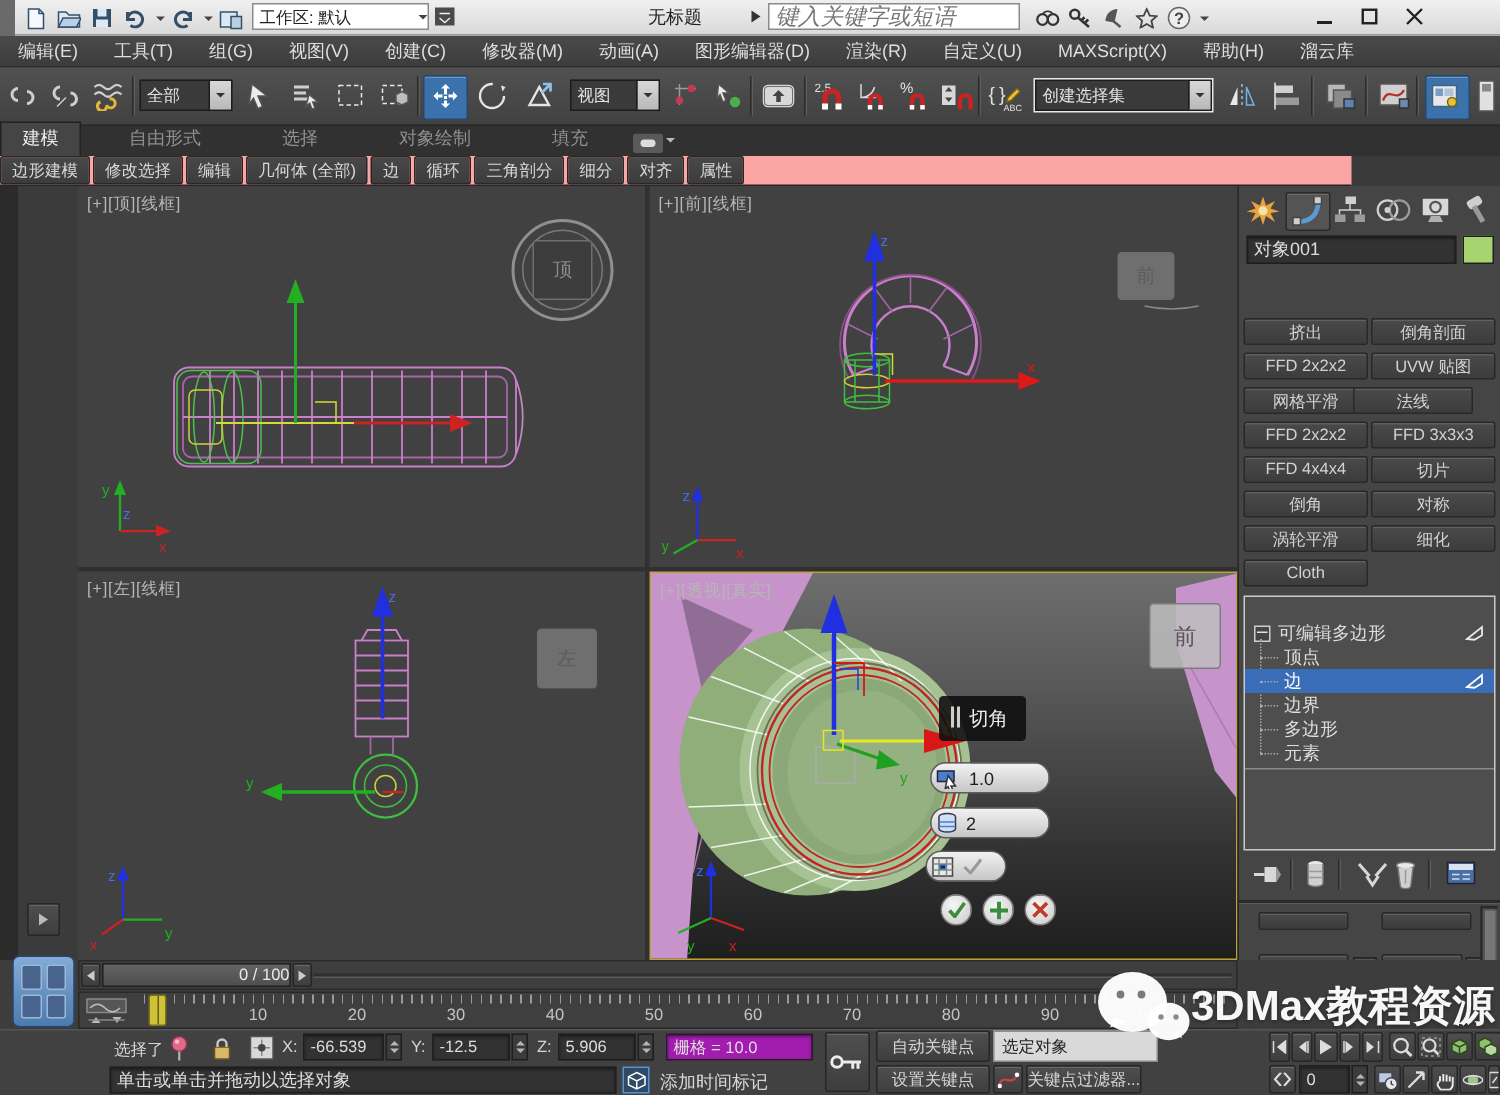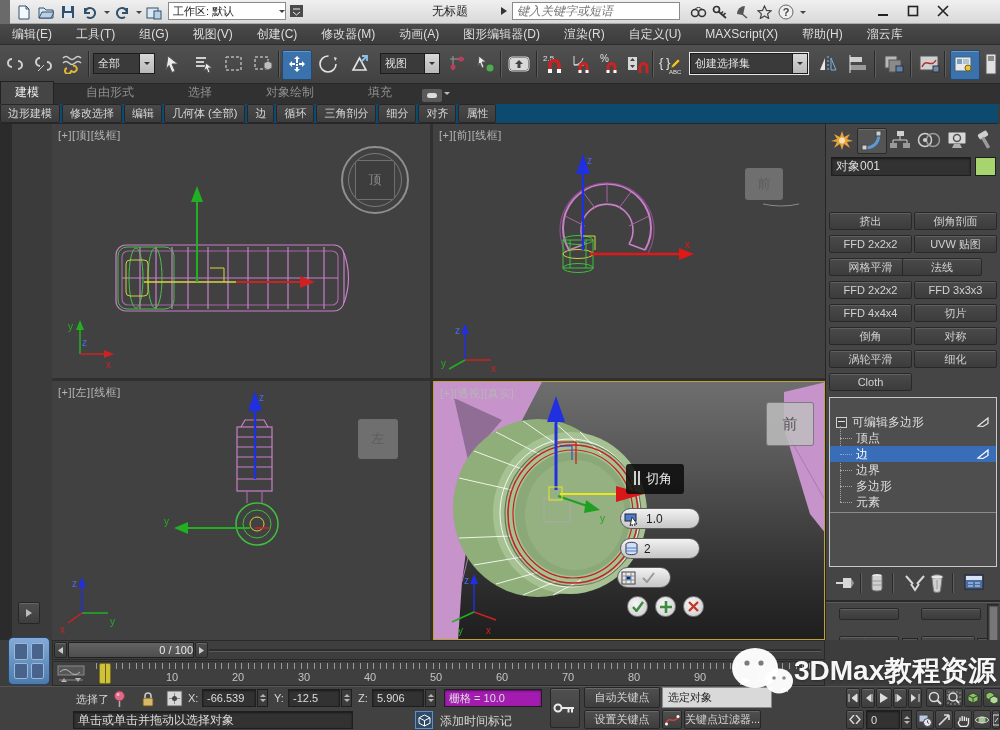--- a/index.html
+++ b/index.html
@@ -21,21 +21,21 @@
        border-bottom:1px solid #aaa;box-sizing:border-box}
   .qat{position:absolute;top:2px;display:flex;align-items:center;gap:2px}
   .qat .ic{width:20px;height:20px;display:flex;align-items:center;justify-content:center}
   .ddarrow{width:0;height:0;border:3px solid transparent;border-top-color:#444;margin-left:2px;margin-top:3px}
   .ws{position:absolute;left:168px;top:2px;width:118px;height:18px;background:#fff;border:1px solid #8a8a8a;
       font-size:11px;color:#222;display:flex;align-items:center;box-sizing:border-box}
   .ws .t{flex:1;padding:8px 4px;white-space:nowrap;overflow:hidden}
   .doc-title{position:absolute;left:350px;top:3px;width:200px;text-align:center;font-size:12px;color:#222}
   .search{position:absolute;left:512px;top:2px;width:168px;height:18px;background:#fff;border:1px solid #8a8a8a;
       box-sizing:border-box;display:flex;align-items:center}
-  .search .ph{font-size:12px;font-style:italic;color:#777;padding:0 4px;white-space:nowrap;overflow:hidden}
+  .search .ph{font-size:15px;font-style:italic;color:#777;padding:0 4px;white-space:nowrap;overflow:hidden}
   .tsic{width:20px;height:20px;display:flex;align-items:center;justify-content:center}
   .winbtn{width:30px;height:18px;display:flex;align-items:center;justify-content:center}
   
   .menubar{position:absolute;left:0;top:24px;width:1000px;height:21px;background:linear-gradient(#4a4a4a,#3c3c3c);
       display:flex;align-items:center;border-bottom:1px solid #2c2c2c;box-sizing:border-box}
   .menubar span{color:#dedede;font-size:12px;padding:0 12px;white-space:nowrap}
   
   .toolbar{position:absolute;left:0;top:45px;width:1000px;height:39px;background:linear-gradient(#515151,#414141);
       border-bottom:1px solid #262626;box-sizing:border-box}
   .tbicon{position:absolute;top:5px;width:28px;height:28px;display:flex;align-items:center;justify-content:center;border-radius:2px}
@@ -45,21 +45,21 @@
       align-items:center;color:#e3e3e3;font-size:11px;box-sizing:border-box}
   .tbdd .t{flex:1;padding:0 4px;white-space:nowrap;overflow:hidden}
   .tbdd .ab{width:14px;align-self:stretch;background:linear-gradient(#d8d8d8,#b9b9b9);border-left:1px solid #1c1c1c;
       display:flex;align-items:center;justify-content:center}
   .tbdd .ab i{width:0;height:0;border:3px solid transparent;border-top-color:#333;margin-top:3px}
   .tbdd.white{outline:1px solid #e8e8e8}
   
   .ribtabs{position:absolute;left:0;top:84px;width:1000px;height:20px;background:#313131;display:flex;align-items:flex-end}
   .ribtab{font-size:12px;color:#8f8f8f;padding:2px 14px 3px;white-space:nowrap}
   .ribtab.active{color:#ececec;background:#454545;border:1px solid #222;border-bottom:none}
-  .ribtools{position:absolute;left:0;top:104px;width:998px;height:20px;background:#0c4a6e;display:flex;
+  .ribtools{position:absolute;left:0;top:104px;width:901px;height:20px;background:#fca5a5;display:flex;
       align-items:center;border-bottom:1px solid #262626;box-sizing:border-box}
   .ribbtn{height:17px;background:linear-gradient(#484848,#3c3c3c);border:1px solid #272727;border-radius:2px;
       color:#d8d8d8;font-size:11px;display:flex;align-items:center;padding:0 7px;margin-right:2px;white-space:nowrap}
   
   .workspace{position:absolute;left:0;top:124px;width:825px;height:516px;background:#303030}
   .lefttabs{position:absolute;left:0;top:0;width:12px;height:516px;background:#2b2b2b}
   .leftdock{position:absolute;left:12px;top:0;width:40px;height:516px;background:#3b3b3b}
   .vp{position:absolute;background:#414141;overflow:hidden}
   .vp.active{border:1px solid #c2a233;box-sizing:border-box;
       background:linear-gradient(180deg,#6e6e6e 0%,#585858 30%,#303030 75%,#1e1e1e 100%)}
@@ -972,21 +972,21 @@
     <span class="spin abs" style="left:425px;top:2px;width:11px;height:18px">
         <b class="u"></b>
         <b class="d"></b>
       </span>
     <div class="field abs" style="left:444px;top:2px;width:98px;height:18px;background:#a21caf">
         <span>栅格 = 10.0</span>
       </div>
   </div>
 
   <div class="statusrow2">
-    <div class="field abs" style="left:73px;top:1px;width:280px;height:18px;font-size:12px">
+    <div class="field abs" style="left:73px;top:1px;width:338px;height:18px;font-size:12px">
         <span>单击或单击并拖动以选择对象</span>
       </div>
     <span class="abs" style="left:415px;top:1px;width:18px;height:18px;background:#2f4a66;border:1px solid #5a8fd0;box-sizing:border-box;display:flex;align-items:center;justify-content:center">
         <svg width="13" height="13">
           <path d="M6.5,1 L12,3.8 V9.2 L6.5,12 L1,9.2 V3.8 Z M1,3.8 L6.5,6.6 L12,3.8 M6.5,6.6 V12" fill="none" stroke="#fff"></path>
         </svg>
       </span>
     <span class="abs slabel" style="left:440px;top:3px;font-size:12px"><span>添加时间标记</span></span>
   </div>
 

